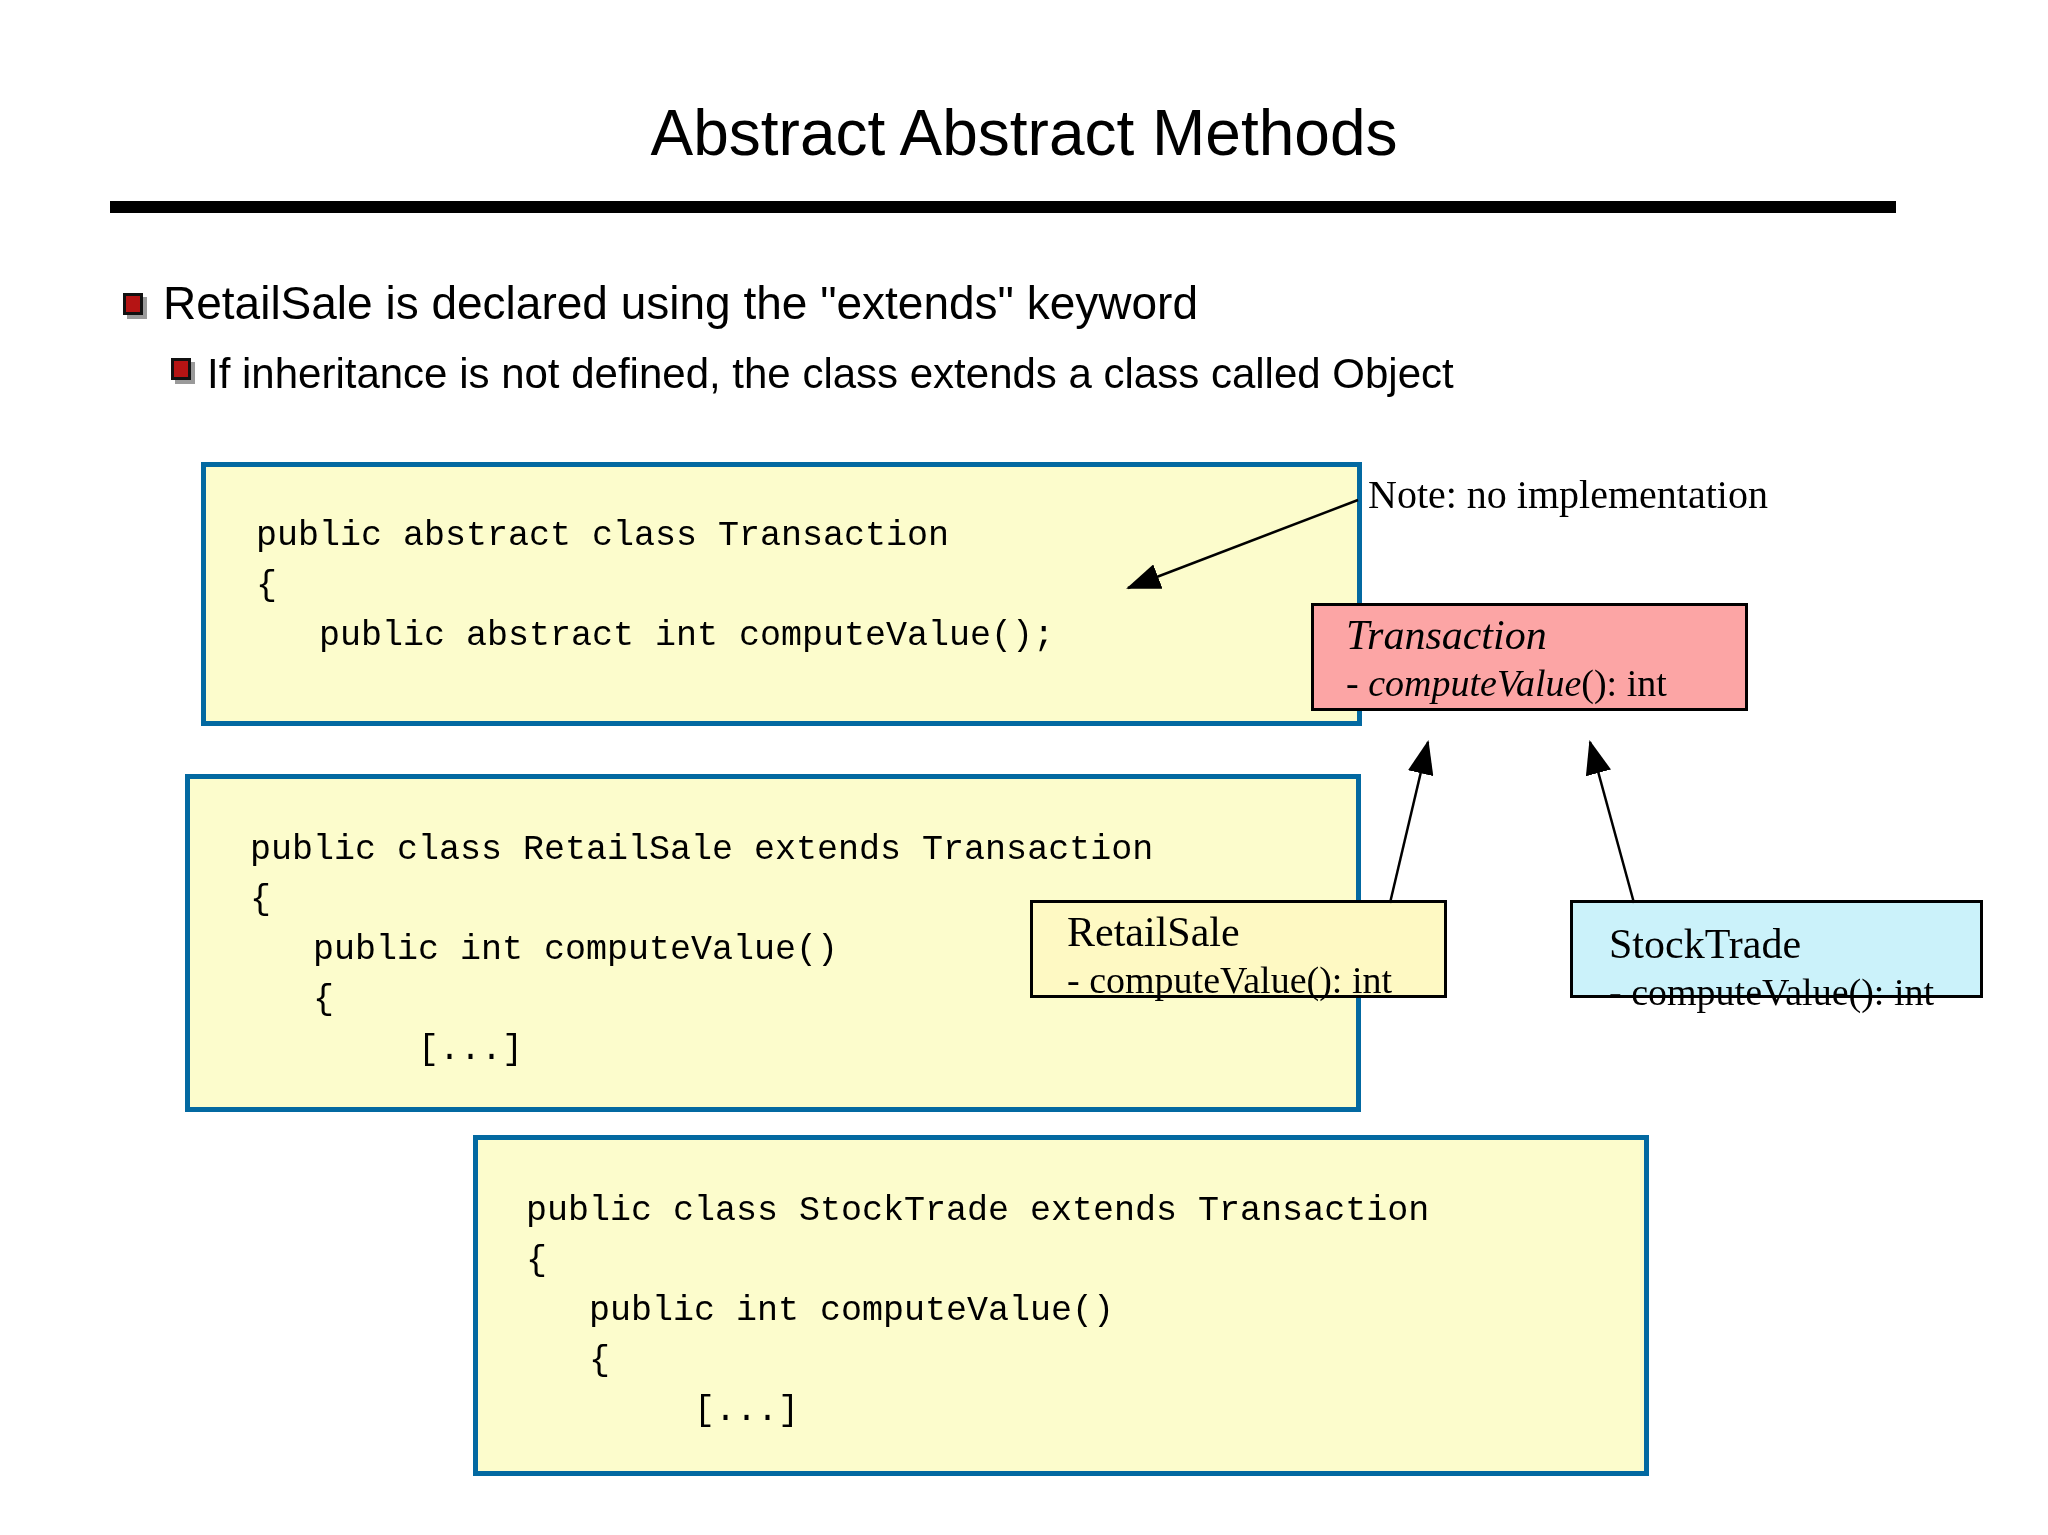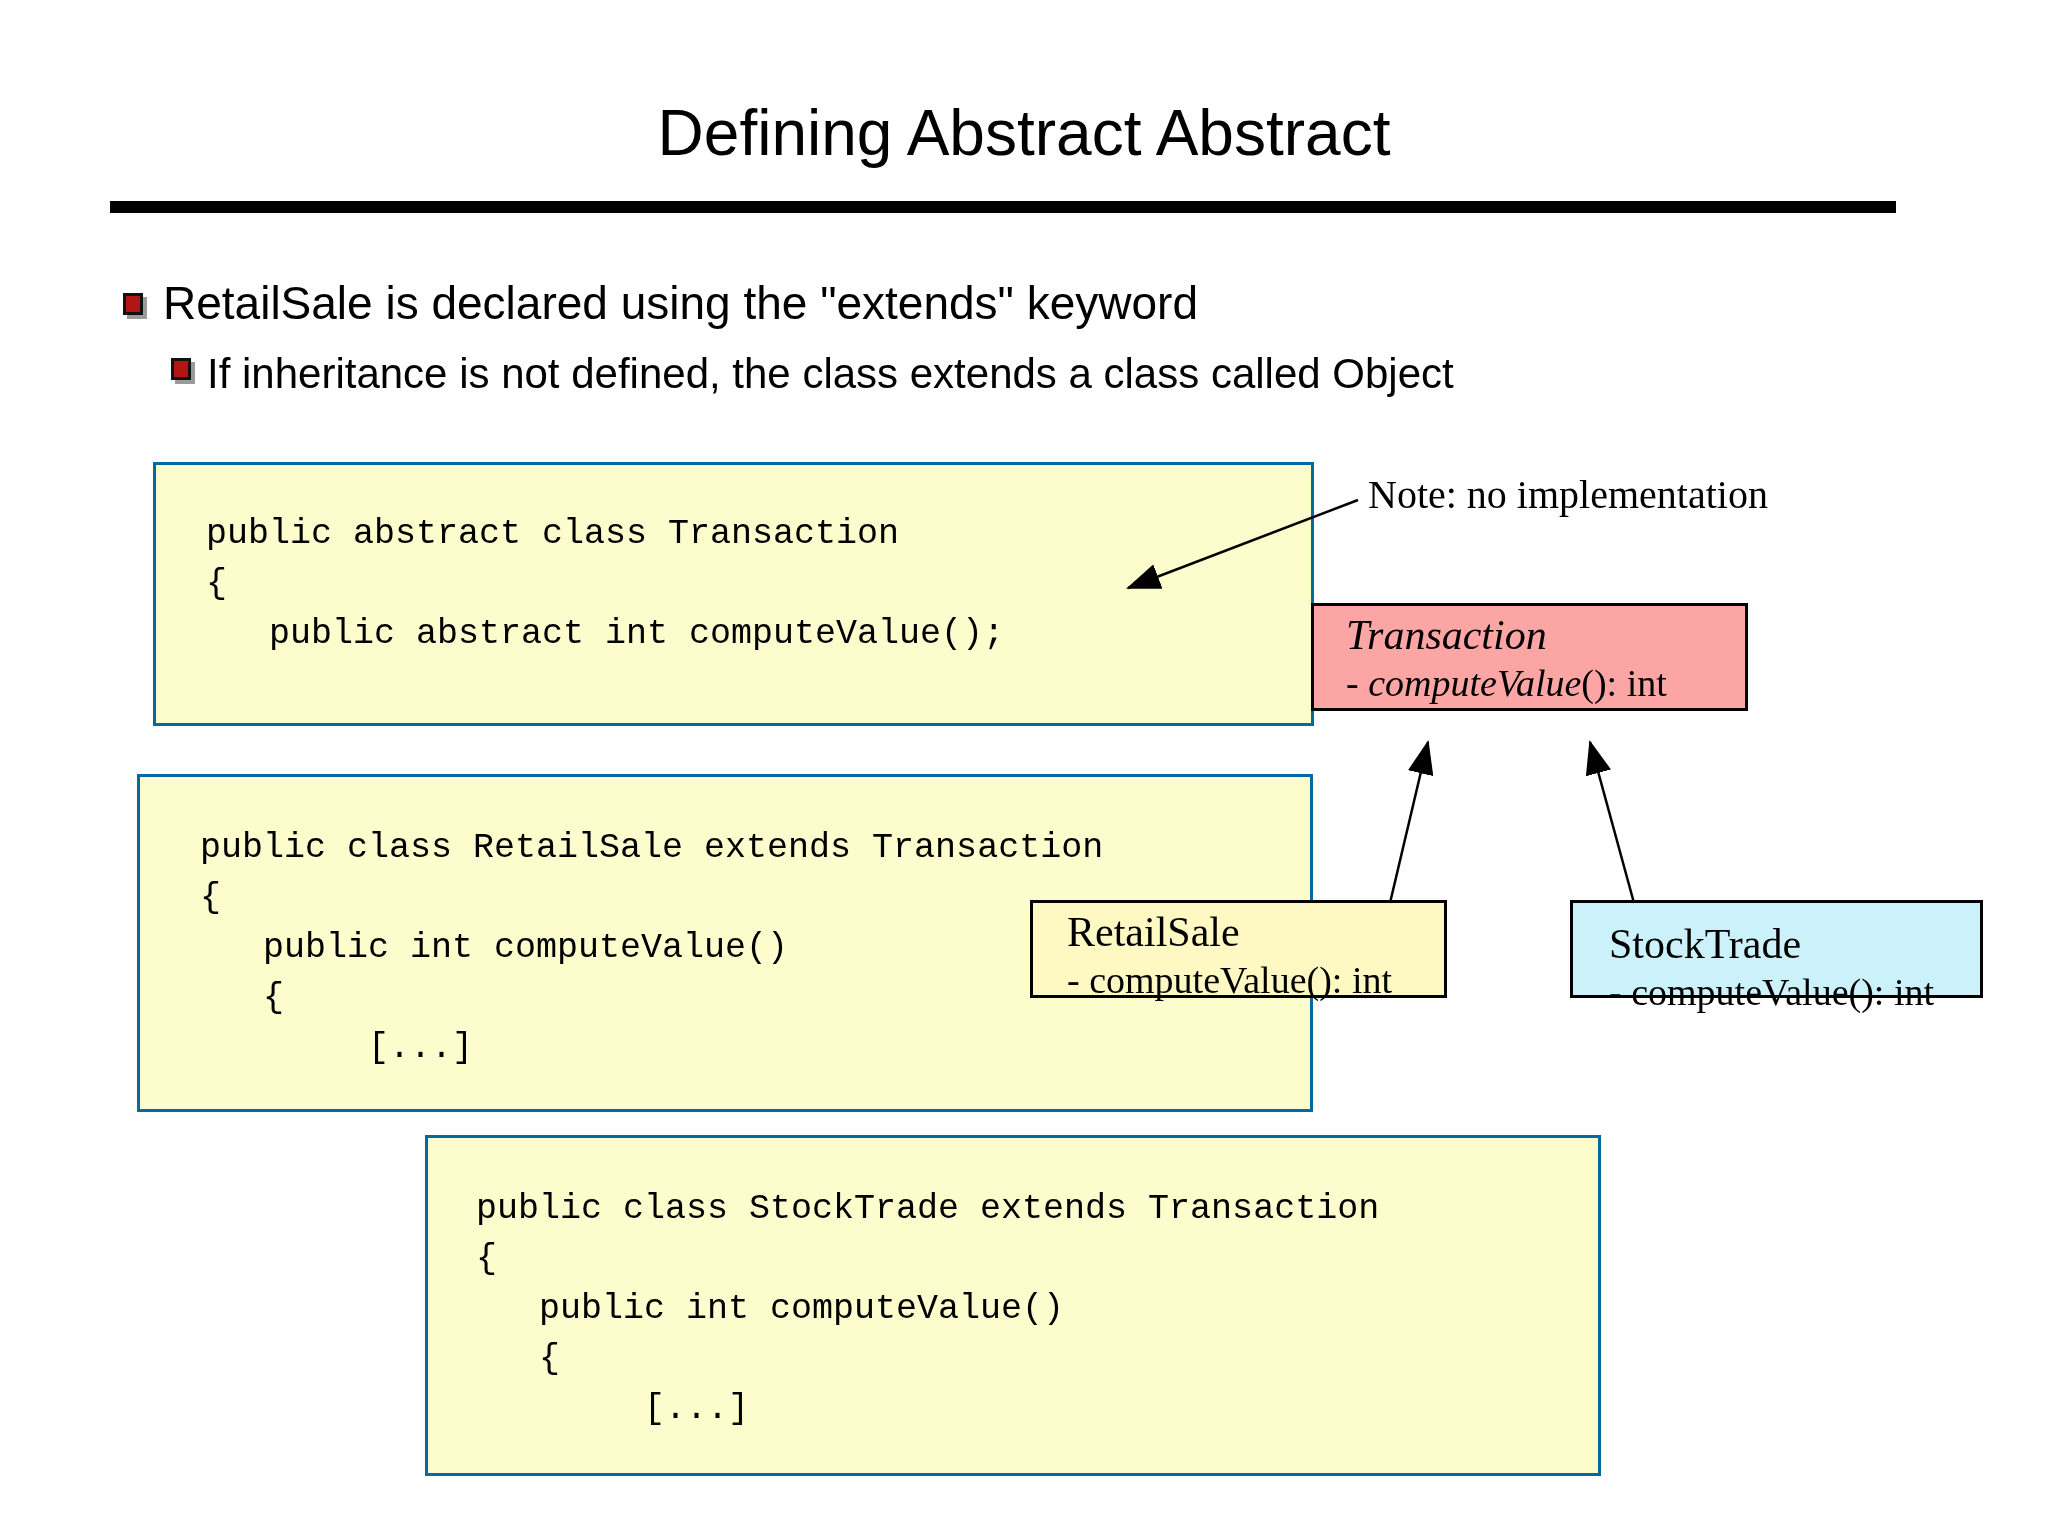--- a/index.html
+++ b/index.html
@@ -35,22 +35,23 @@
   .b1-text{
     left:163px;top:277px;
     font-size:46px;line-height:52px;
   }
   .b2-text{
     left:207px;top:350px;
     font-size:42px;line-height:48px;
   }
   
   .code-box{
-    border:3px solid #0369a1;
+    border:5px solid #0369a1;
     box-sizing:border-box;
+    margin-left:48px;
   }
   .box1{left:153px;top:462px;width:1161px;height:264px;}
   .box2{left:137px;top:774px;width:1176px;height:338px;}
   .box3{left:425px;top:1135px;width:1176px;height:341px;}
   .code-box pre{
     margin:0;
     font-family:"Liberation Mono", monospace;
     font-size:35px;line-height:50px;
     white-space:pre;
     color:#000;
@@ -81,21 +82,21 @@
   .arrows{
     left:0;top:0;width:2048px;height:1535px;
     z-index:4;pointer-events:none;
   }
 </style>
 </head>
 <body>
 
 <div class="slide">
 
-  <div class="abs title">Defining Abstract Abstract</div>
+  <div class="abs title">Abstract Abstract Methods</div>
   <div class="abs title-rule"></div>
 
   <div class="abs bullet-sq b1-sq" style="background-color: rgb(181, 20, 20);"></div>
   <div class="abs b1-text">RetailSale is declared using the "extends" keyword</div>
 
   <div class="abs bullet-sq b2-sq" style="background-color: rgb(181, 20, 20);"></div>
   <div class="abs b2-text">If inheritance is not defined, the class extends a class called Object</div>
 
   <div class="abs code-box box1" style="background-color: rgb(252, 252, 204);">
     <pre>public abstract class Transaction

